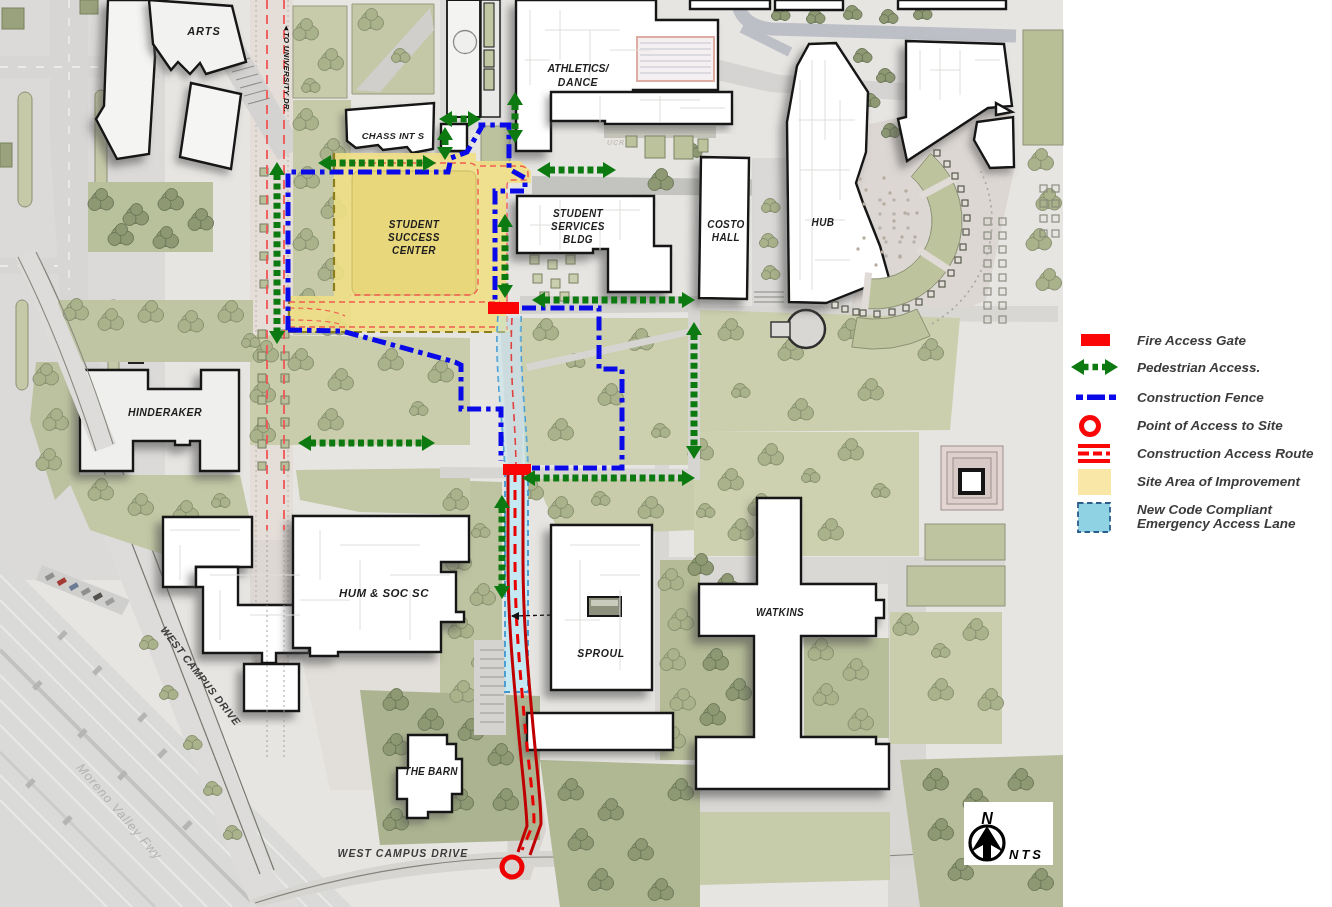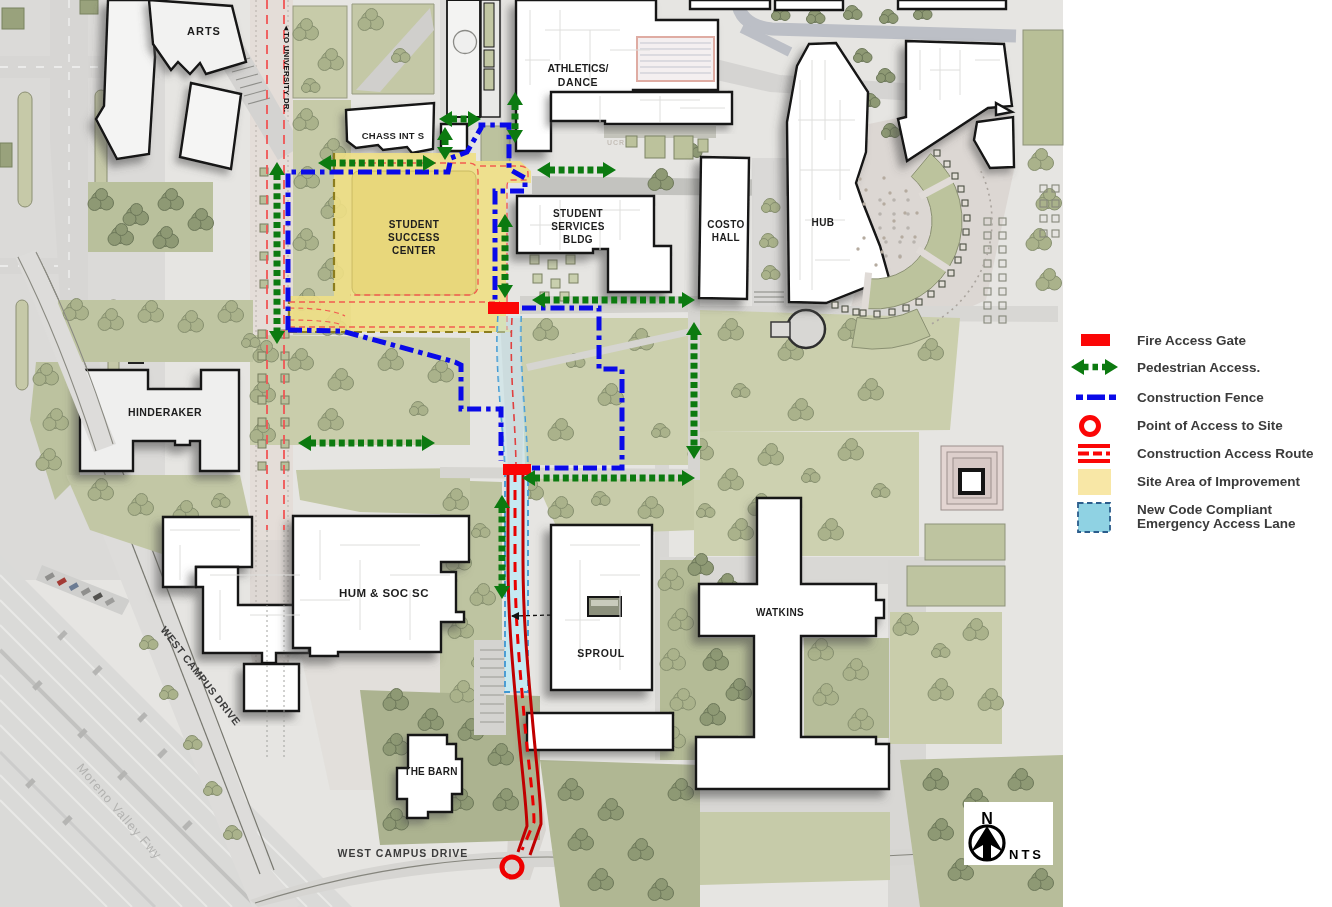--- a/index.html
+++ b/index.html
@@ -1,15 +1,15 @@
 <!DOCTYPE html>
 <html><head><meta charset="utf-8">
 <style>
 html,body{margin:0;padding:0;background:#fff;}
-#wrap{position:relative;width:1332px;height:907px;overflow:hidden;font-family:"Liberation Sans",sans-serif;}
+#wrap{position:relative;width:1332px;height:907px;overflow:hidden;font-family:"Liberation Sans",sans-serif;font-style:italic;}
 text{font-family:"Liberation Sans",sans-serif;}
 </style></head>
 <body>
 <div id="wrap">
 <svg width="1332" height="907" viewBox="0 0 1332 907">
 <defs>
 <filter id="bsh" x="-30%" y="-30%" width="160%" height="160%">
   <feDropShadow dx="-6" dy="7" stdDeviation="4.5" flood-color="#474747" flood-opacity="0.55"></feDropShadow>
 </filter>
 <filter id="bsh2" x="-30%" y="-30%" width="160%" height="160%">

